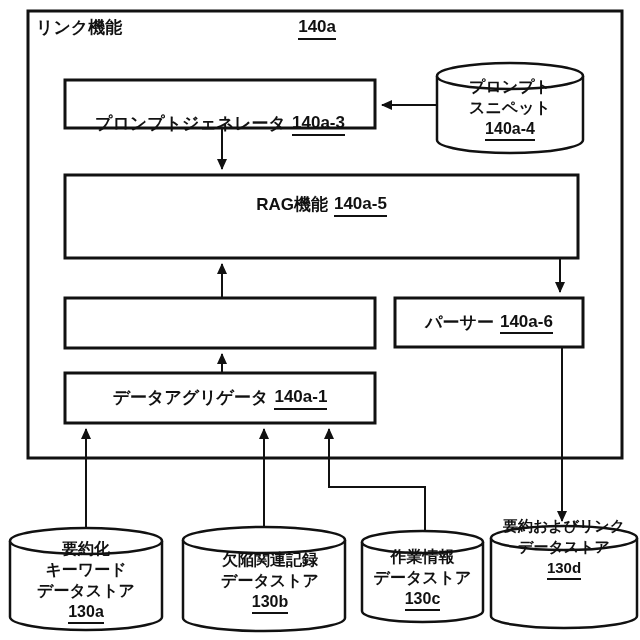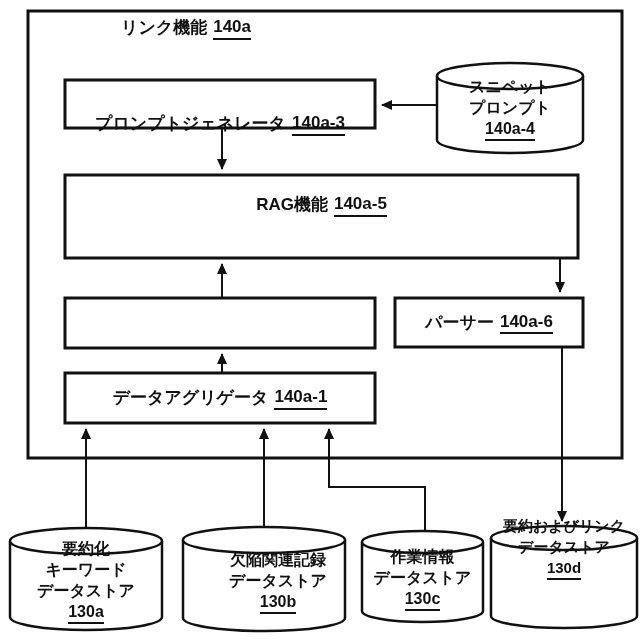--- a/index.html
+++ b/index.html
@@ -10,21 +10,21 @@
   }
   #diagram-svg{position:absolute;left:0;top:0;}
   .lbl{
     position:absolute;display:flex;align-items:center;justify-content:center;
     font-weight:bold;font-size:17px;color:#111;white-space:nowrap;
     text-align:center;line-height:1.25;
   }
   .lbl .gap{width:6px;display:inline-block;}
   .ref{border-bottom:2px solid #111;padding-bottom:0px;}
   .col{flex-direction:column;justify-content:center;font-size:16px;line-height:21px;}
-  .title{justify-content:center;}
+  .title{justify-content:space-between;}
   .small{font-size:15px;}
 </style>
 </head>
 <body>
 
 <div id="stage">
 
   <svg id="diagram-svg" width="640" height="640" viewBox="0 0 640 640">
     <defs>
       <marker id="arrow" markerUnits="userSpaceOnUse" markerWidth="12" markerHeight="11" refX="10" refY="5" orient="auto">
@@ -79,22 +79,22 @@
     <span class="ref">140a</span>
   </div>
 
   <div class="lbl" style="left:65px;top:80px;width:310px;height:48px;margin-top:20px;">
     <span>プロンプトジェネレータ</span>
     <span class="gap"></span>
     <span class="ref">140a-3</span>
   </div>
 
   <div class="lbl col" style="left:437px;top:66px;width:146px;height:84px;">
+    <span>プロンプト</span>
     <span>スニペット</span>
-    <span>プロンプト</span>
     <span class="ref">140a-4</span>
   </div>
 
   <div class="lbl" style="left:65px;top:175px;width:513px;height:60px;">
     <span>RAG機能</span>
     <span class="gap"></span>
     <span class="ref">140a-5</span>
   </div>
 
 
@@ -110,21 +110,21 @@
     <span class="ref">140a-1</span>
   </div>
 
   <div class="lbl col" style="left:10px;top:534px;width:152px;height:94px;">
     <span>要約化</span>
     <span>キーワード</span>
     <span>データストア</span>
     <span class="ref">130a</span>
   </div>
 
-  <div class="lbl col" style="left:191px;top:538px;width:174px;height:86px;">
+  <div class="lbl col" style="left:183px;top:538px;width:174px;height:86px;">
     <span>欠陥関連記録</span>
     <span>データストア</span>
     <span class="ref">130b</span>
   </div>
 
   <div class="lbl col" style="left:362px;top:538px;width:121px;height:80px;">
     <span>作業情報</span>
     <span>データストア</span>
     <span class="ref">130c</span>
   </div>

